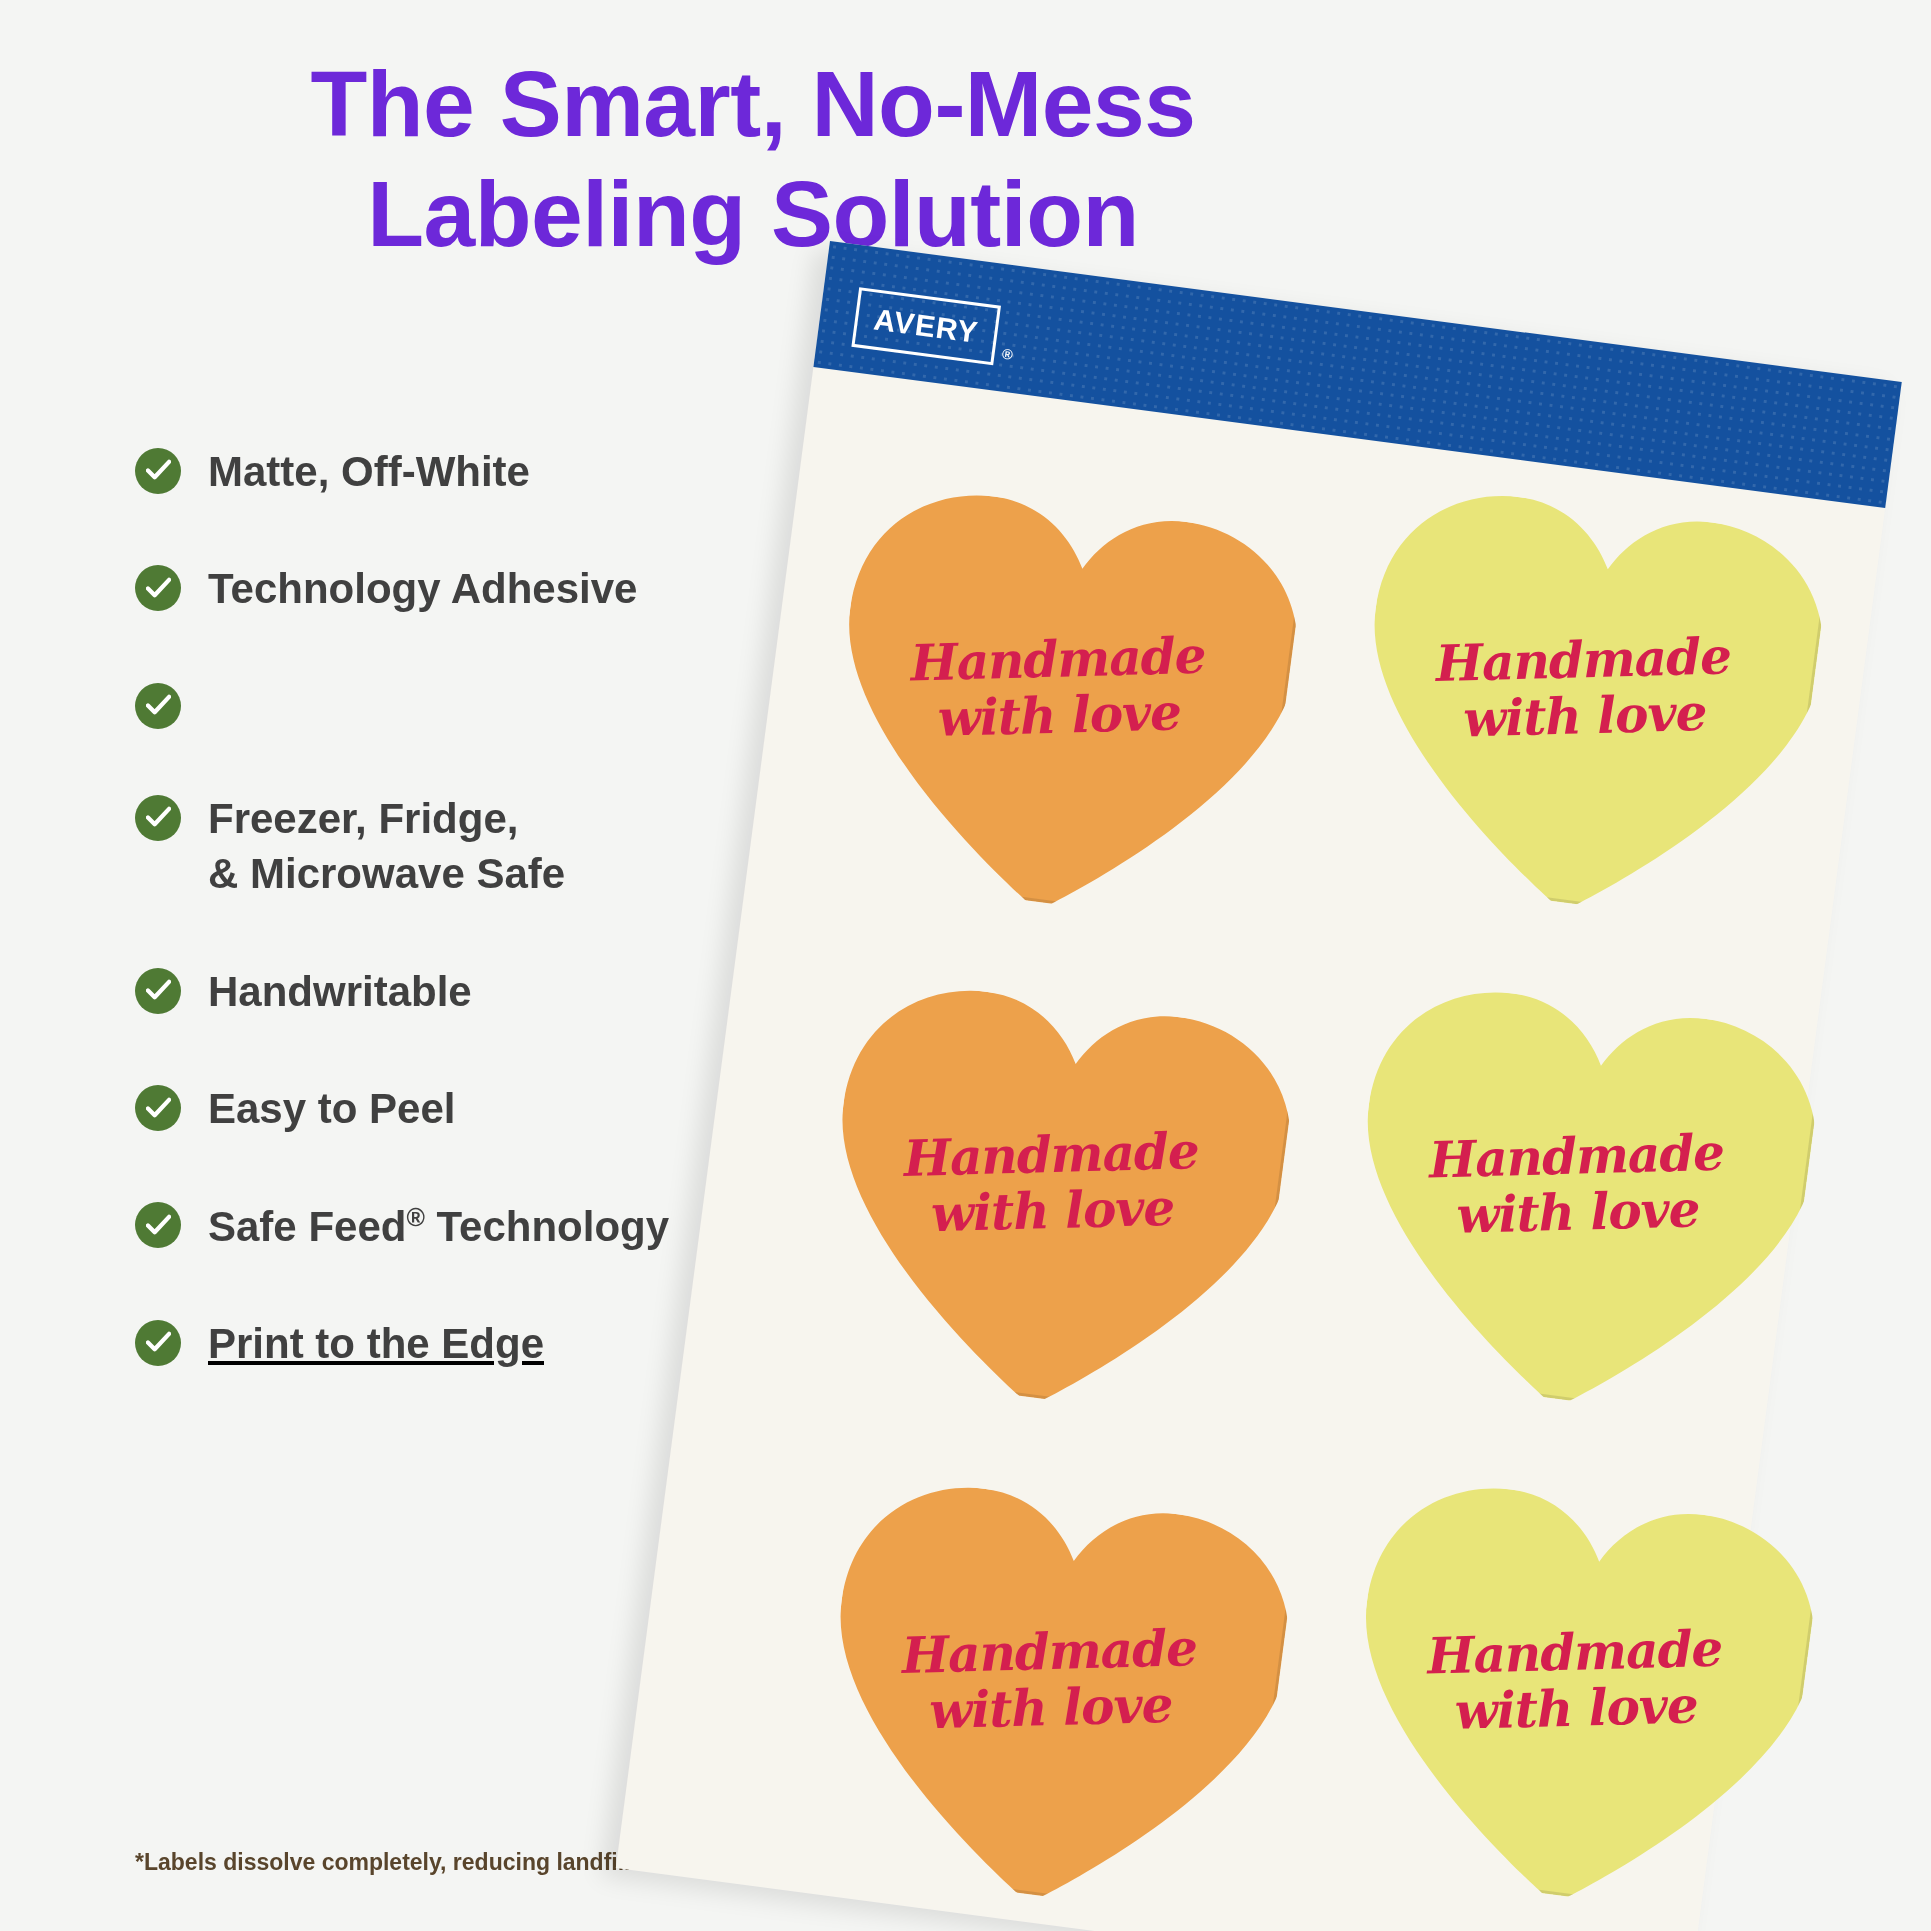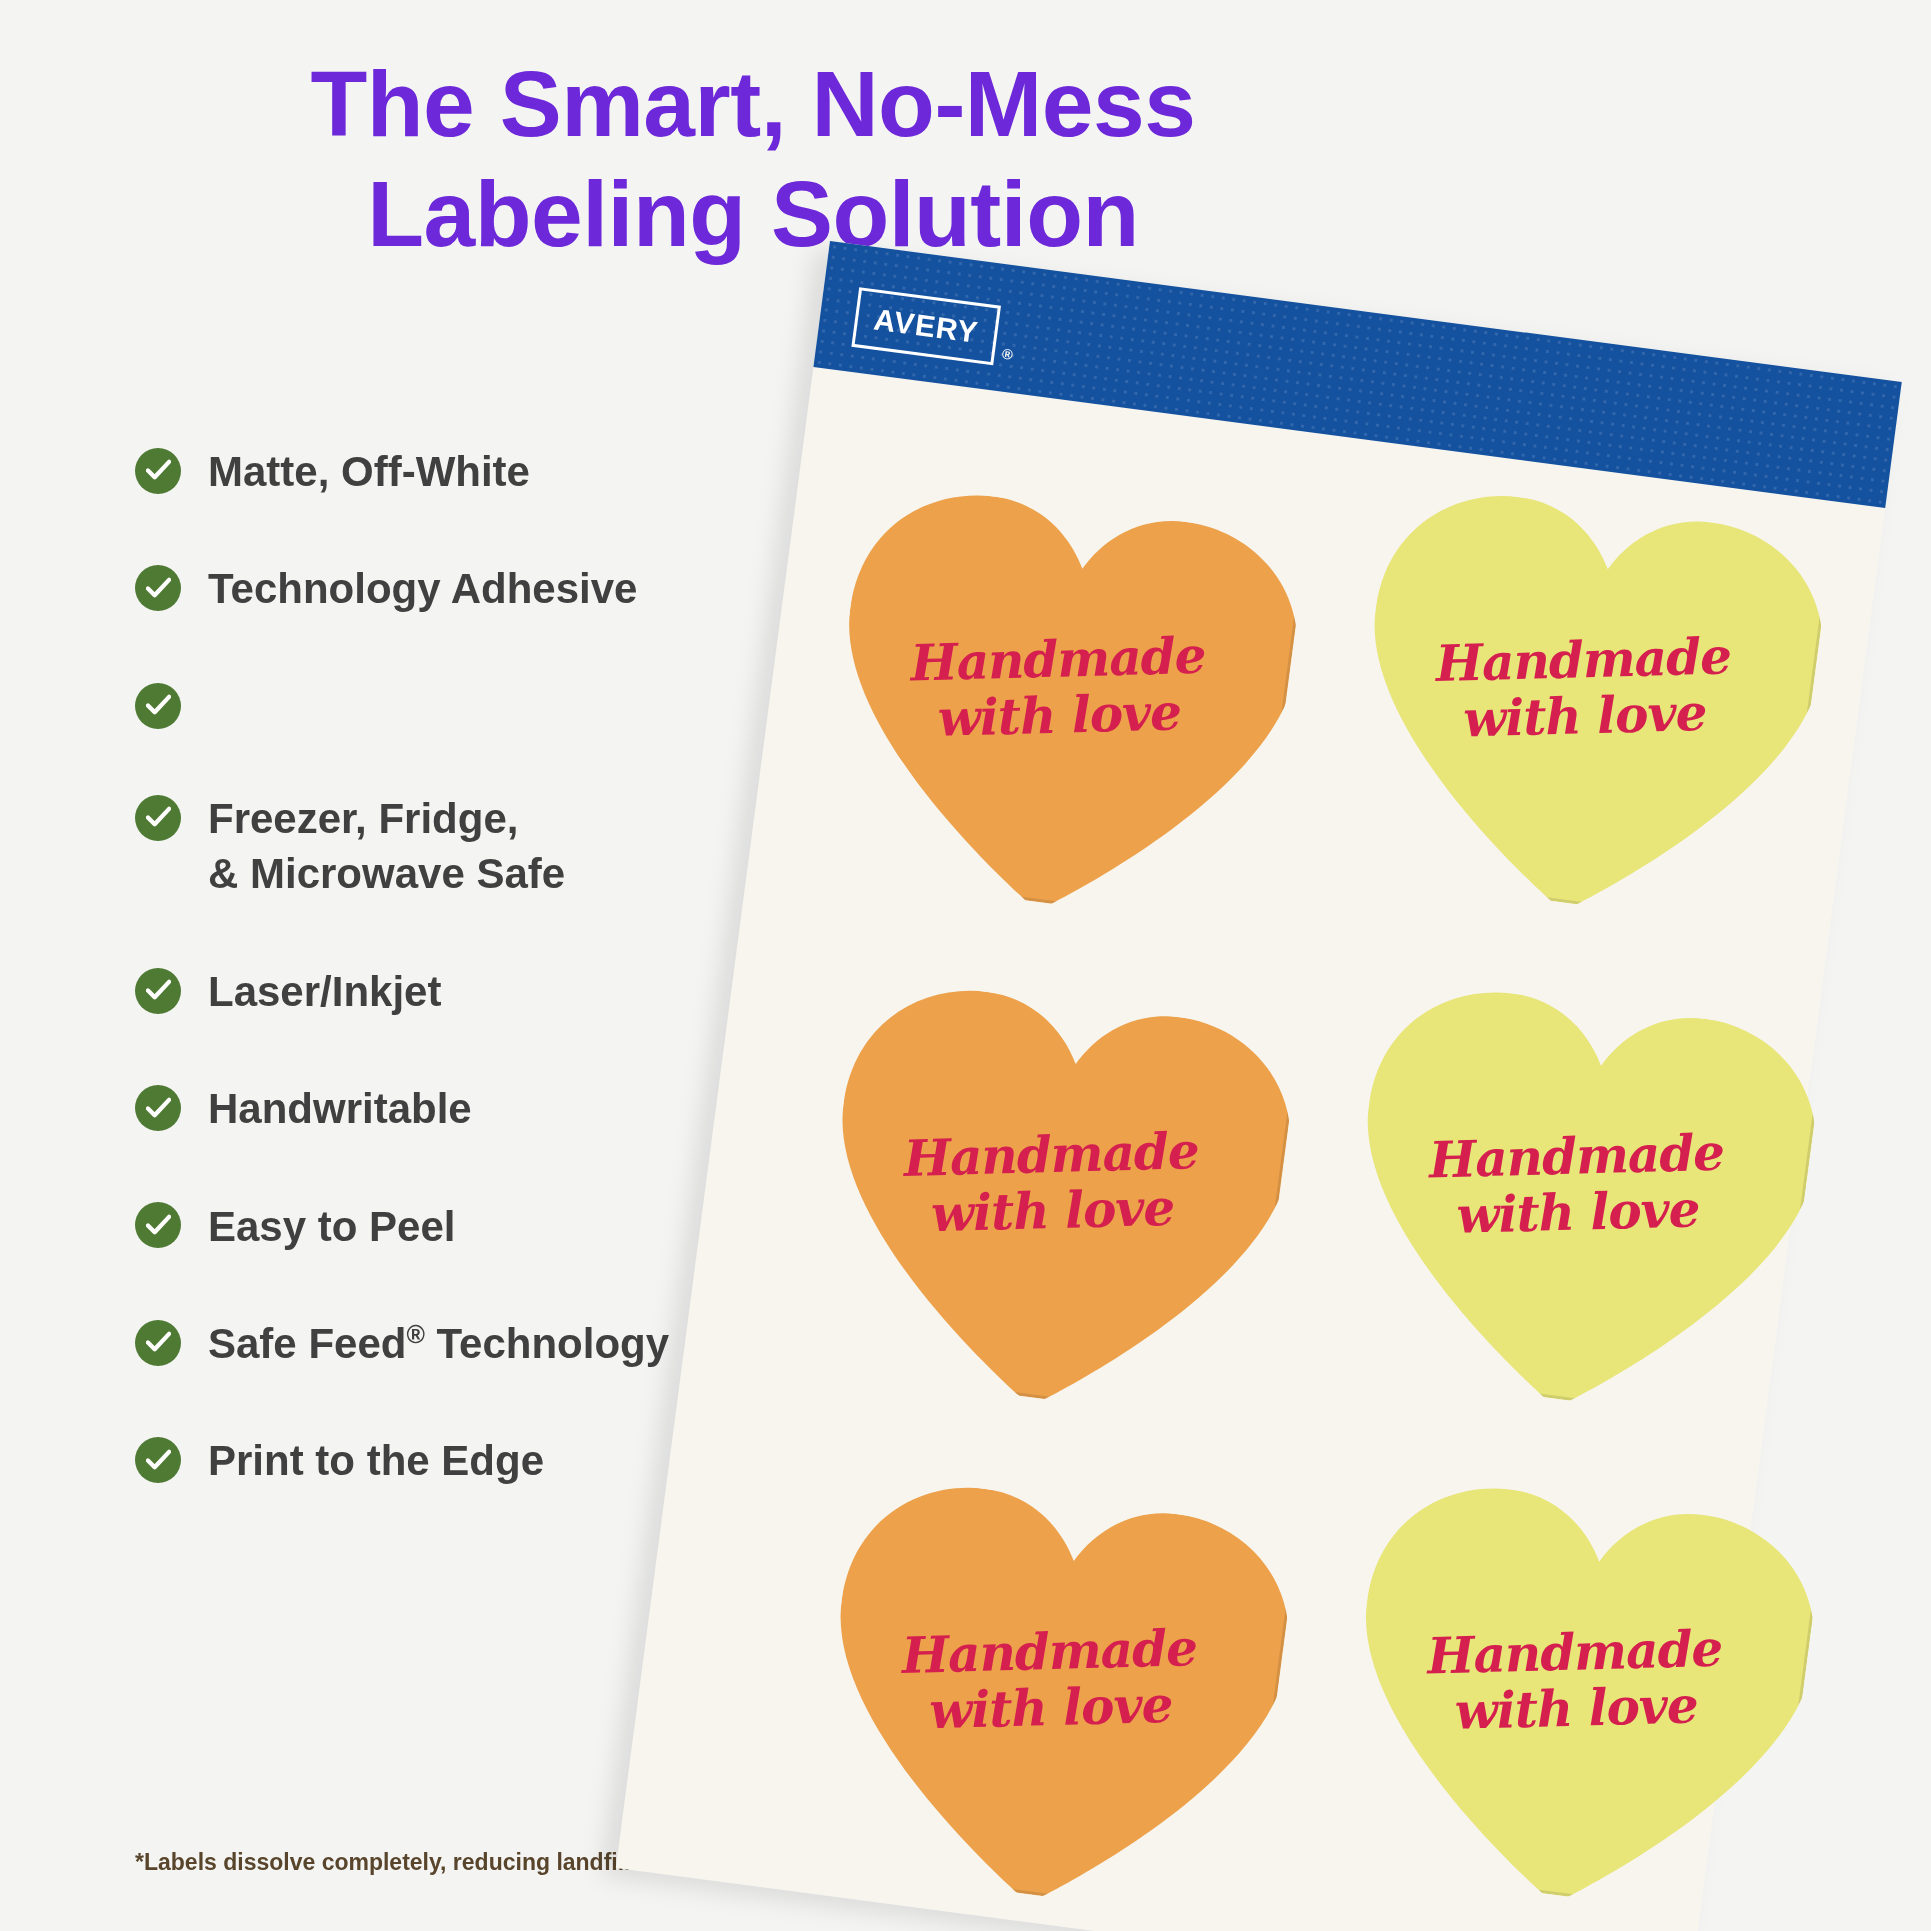--- a/index.html
+++ b/index.html
@@ -35,21 +35,21 @@
     position: absolute;
     left: 135px;
     top: 444px;
     width: 734px;
   }
   .feature {
     display: flex;
     align-items: flex-start;
     margin-bottom: 62px;
   }
-  .feature:last-child { margin-bottom: 9px; }
+  .feature:last-child { margin-bottom: 9px; text-decoration: underline; }
 
   .check {
     flex: 0 0 auto;
     width: 46px;
     height: 46px;
     border-radius: 50%;
     background: #4f7a34;
     margin-right: 27px;
     position: relative;
     margin-top: 3.9px;
@@ -230,28 +230,20 @@
     <div class="feature">
       <span class="check">
         <svg width="25" height="23" viewBox="0 0 26 24" aria-hidden="true">
             <path d="M2 12 L9 19 L24 3" fill="none" stroke="#ffffff" stroke-width="4.5" stroke-linecap="round" stroke-linejoin="round"></path>
           </svg>
       </span>
       <span class="feature-label">Freezer, Fridge,
 &amp; Microwave Safe</span>
     </div>
 
-    <div class="feature">
-      <span class="check">
-        <svg width="25" height="23" viewBox="0 0 26 24" aria-hidden="true">
-            <path d="M2 12 L9 19 L24 3" fill="none" stroke="#ffffff" stroke-width="4.5" stroke-linecap="round" stroke-linejoin="round"></path>
-          </svg>
-      </span>
-      <span class="feature-label">Laser/Inkjet</span>
-    </div>
 
     <div class="feature">
       <span class="check">
         <svg width="25" height="23" viewBox="0 0 26 24" aria-hidden="true">
             <path d="M2 12 L9 19 L24 3" fill="none" stroke="#ffffff" stroke-width="4.5" stroke-linecap="round" stroke-linejoin="round"></path>
           </svg>
       </span>
       <span class="feature-label">Handwritable</span>
     </div>
 

